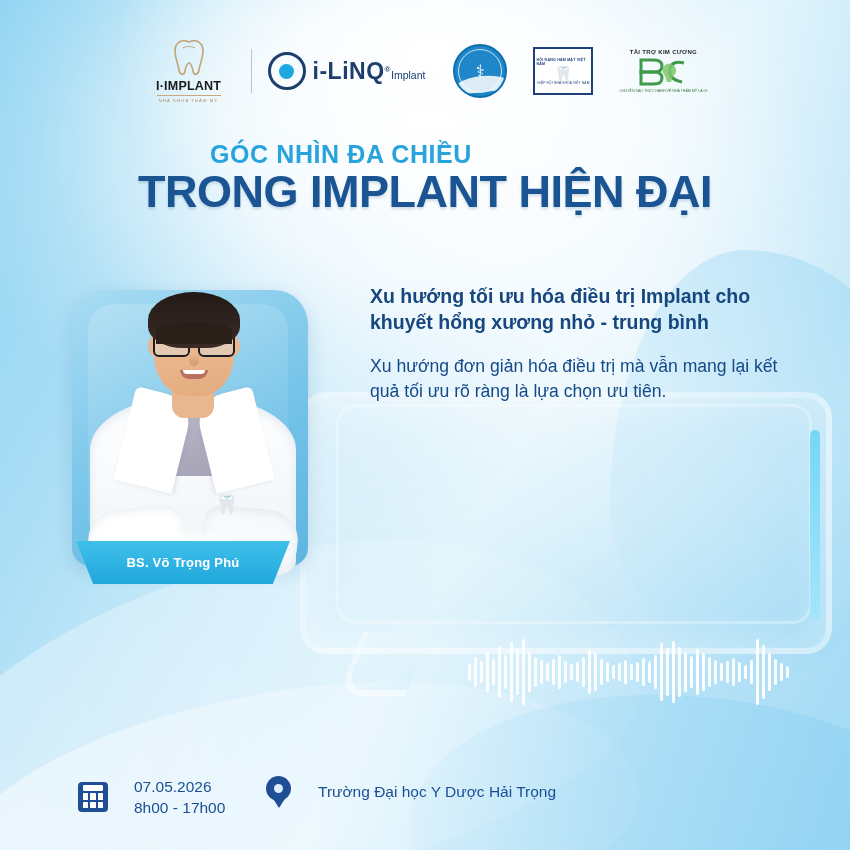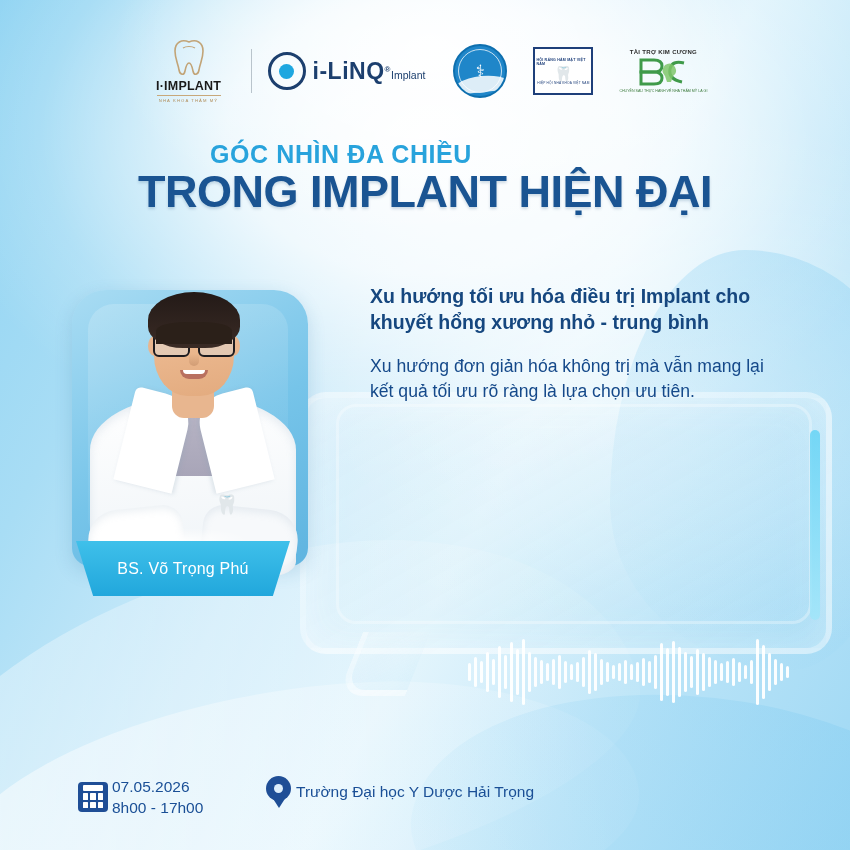--- a/index.html
+++ b/index.html
@@ -196,24 +196,24 @@
   .nose{position:absolute;left:101px;top:84px;width:10px;height:12px;
     background:linear-gradient(180deg,rgba(200,150,110,.0),rgba(190,138,100,.55));border-radius:0 0 8px 8px;}
   .badge-tooth{position:absolute;left:126px;top:222px;width:26px;height:26px;
     color:#e3b732;font-size:19px;text-align:center;line-height:26px;}
   .arm-l{position:absolute;left:0px;top:238px;width:96px;height:56px;background:#fff;
     border-radius:30px 20px 18px 18px;transform:rotate(-6deg);box-shadow:inset 0 3px 8px rgba(150,175,195,.2);}
   .arm-r{position:absolute;right:0px;top:238px;width:96px;height:56px;background:#f7f9fb;
     border-radius:20px 30px 18px 18px;transform:rotate(6deg);box-shadow:inset 0 3px 8px rgba(150,175,195,.2);}
 
   .namebar{
-    position:absolute;left:76px;top:541px;width:214px;height:55px;
+    position:absolute;left:76px;top:541px;width:214px;height:43px;
     background:linear-gradient(180deg,#3fc0ea,#21a7dc);
     display:flex;align-items:center;justify-content:center;
-    color:#ffffff;font-size:16px;font-weight:400;letter-spacing:.2px;
+    color:#ffffff;font-size:13px;font-weight:700;letter-spacing:.2px;
     clip-path:polygon(0 0,100% 0,92% 100%,8% 100%);
   }
   .namebar-sh{
     position:absolute;left:70px;top:556px;width:228px;height:28px;
     background:linear-gradient(180deg,#1f7fb8,#1a6ea3);
     clip-path:polygon(3% 0,97% 0,90% 100%,10% 100%);
     z-index:-1;border-radius:0 0 6px 6px;
   }
   .namebar-glow{
     position:absolute;left:120px;top:528px;width:130px;height:24px;
@@ -226,21 +226,21 @@
     font-size:19.5px;font-weight:700;color:#16477f;line-height:1.35;margin:0 0 18px 0;
   }
   .c-body{
     font-size:17.6px;font-weight:400;color:#15498a;line-height:1.42;margin:0;
   }
   .c-body p{margin:0;}
   .c-just{text-align:justify;text-align-last:left;}
 
   
   .footer{position:absolute;left:0;top:762px;width:850px;height:88px;}
-  .f-item{position:absolute;display:flex;align-items:center;gap:4px;}
+  .f-item{position:absolute;display:flex;align-items:center;gap:26px;}
   .f-date{left:78px;top:14px;}
   .f-loc{left:266px;top:14px;}
   .cal{width:30px;height:30px;background:#1f4e96;border-radius:4px;position:relative;
     display:flex;flex-direction:column;padding:3px;box-sizing:border-box;}
   .cal-top{height:6px;background:#ffffff;border-radius:1px;margin:0 2px 2px 2px;}
   .cal-grid{flex:1;display:grid;grid-template-columns:repeat(3,1fr);grid-template-rows:repeat(2,1fr);
     gap:2px;padding:0 2px 1px 2px;}
   .cal-grid i{background:#ffffff;border-radius:.5px;display:block;}
   .pin{width:26px;height:32px;position:relative;}
   .pin-b{width:25px;height:25px;background:#1f4e96;border-radius:50% 50% 50% 50%;position:absolute;top:0;left:0;}
@@ -403,21 +403,21 @@
     </div>
   </div>
 
   <div class="namebar-glow"></div>
   <div class="namebar-sh"></div>
   <div class="namebar">BS. Võ Trọng Phú</div>
 
   <div class="content">
     <h2 class="c-head">Xu hướng tối ưu hóa điều trị Implant cho khuyết hổng xương nhỏ - trung bình</h2>
     <div class="c-body">
-      <p>Xu hướng đơn giản hóa không trị mà vẫn mang lại kết quả tối ưu rõ ràng là lựa chọn ưu tiên.</p>
+      <p>Xu hướng đơn giản hóa điều trị mà vẫn mang lại kết quả tối ưu rõ ràng là lựa chọn ưu tiên.</p>
     </div>
   </div>
 
   <div class="footer">
 
     <div class="f-item f-date">
       <div class="cal">
         <div class="cal-top"></div>
         <div class="cal-grid">
             <i></i>

